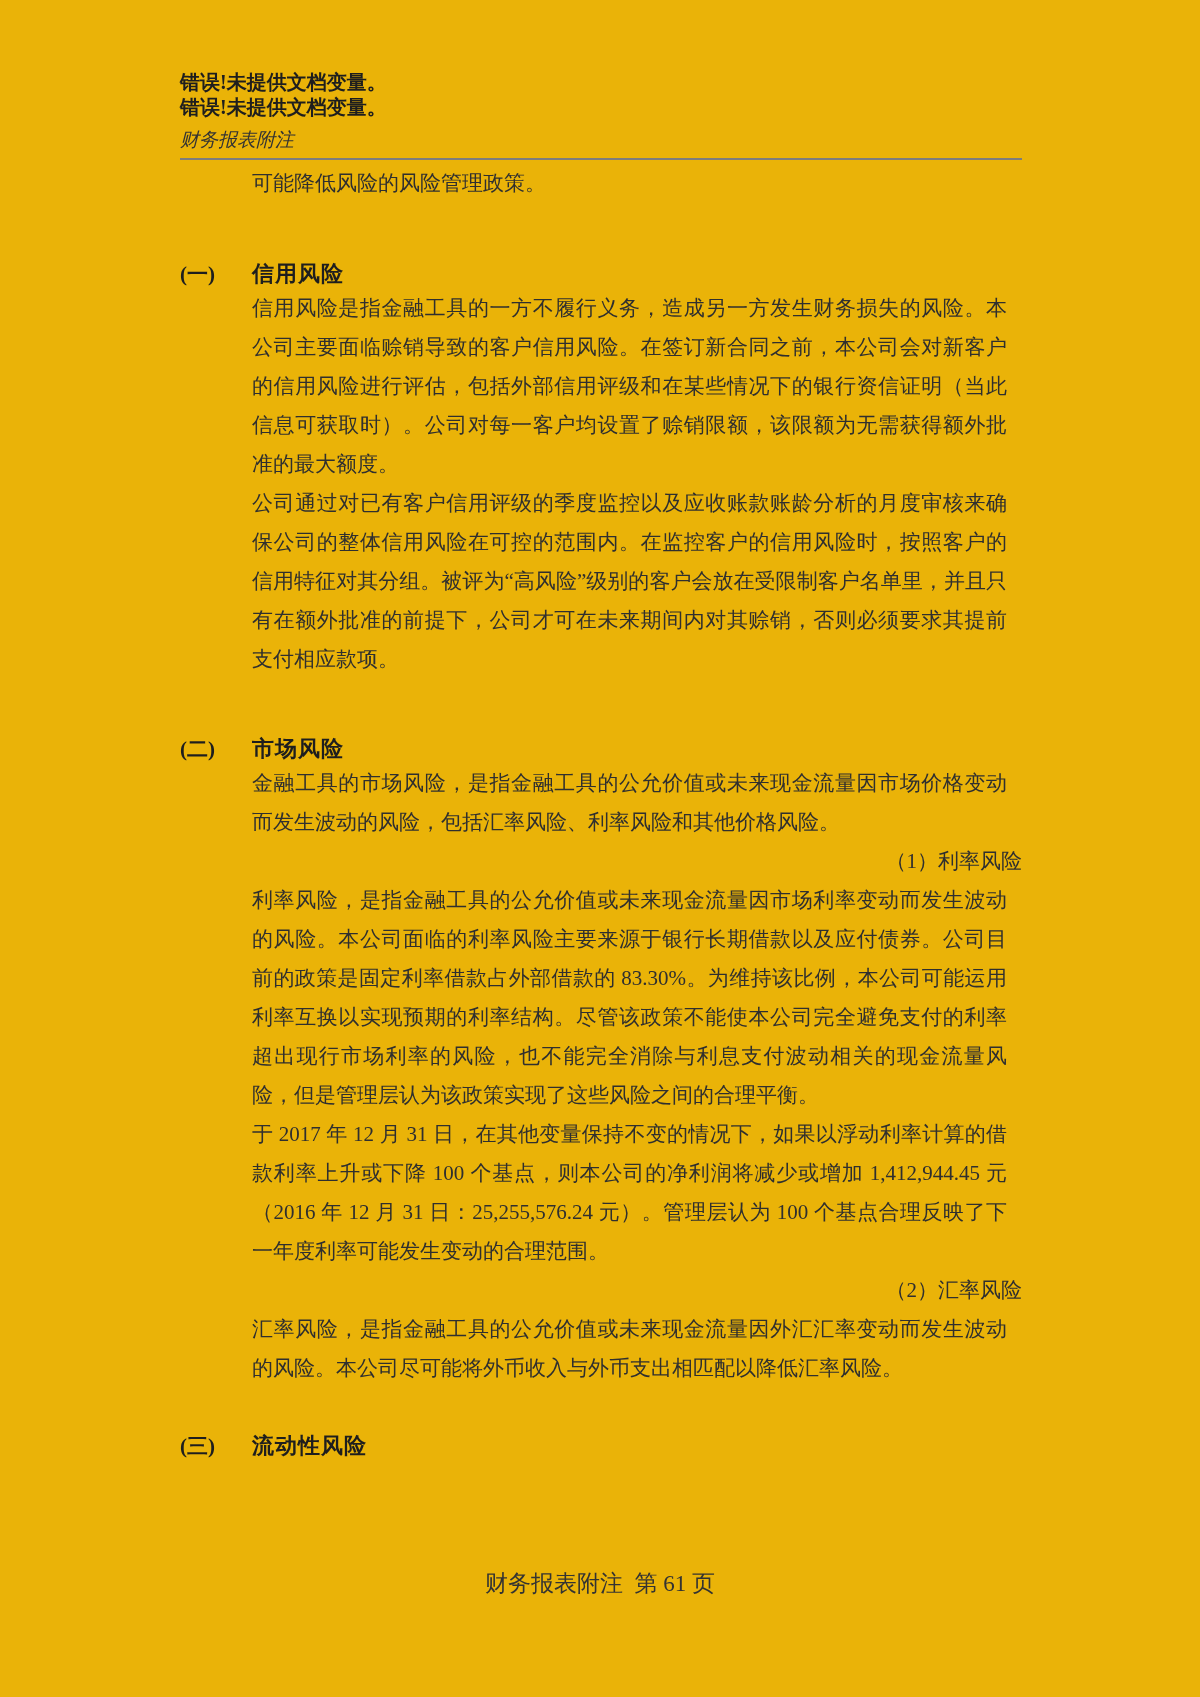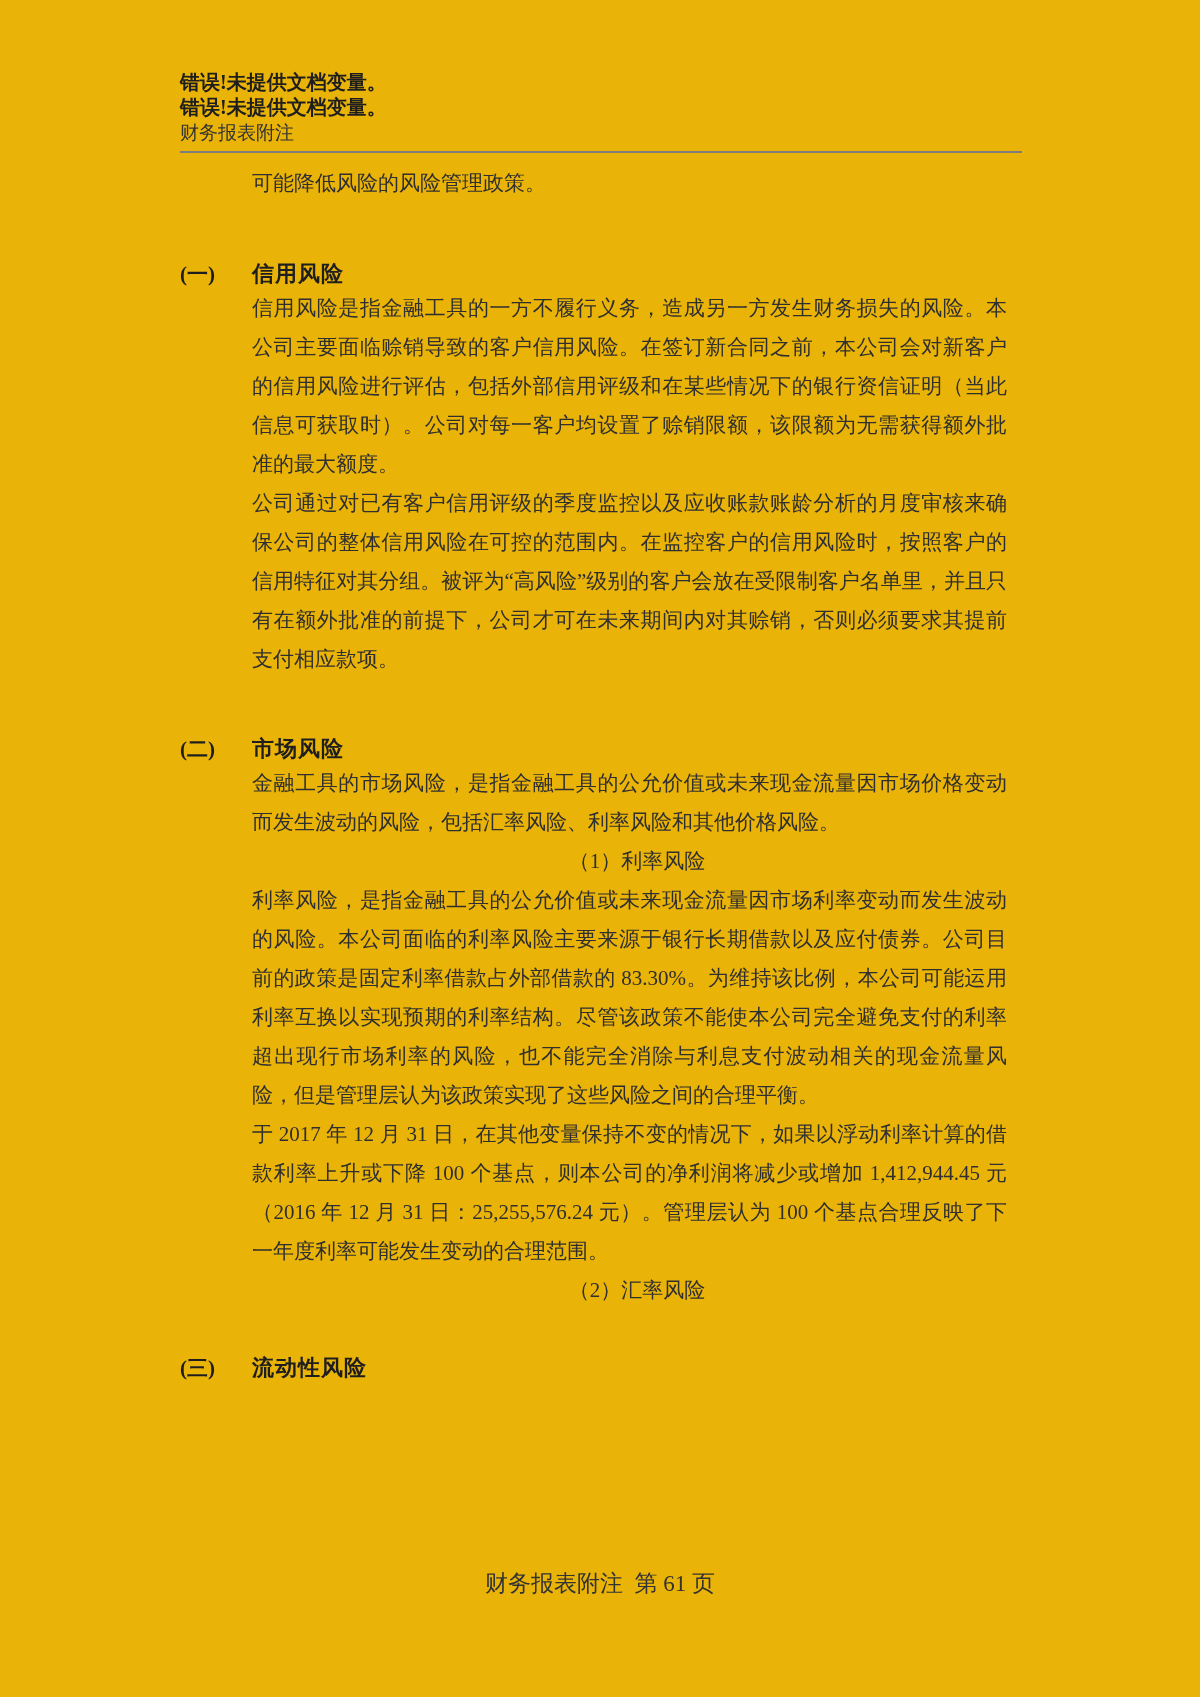--- a/index.html
+++ b/index.html
@@ -23,42 +23,43 @@
   }
   .doc-header .h-bold {
     font-weight: bold;
     font-size: 20px;
     line-height: 25px;
     color: #1e1e1e;
   }
   .doc-header .h-reg {
     font-size: 19px;
     line-height: 23px;
-    margin-top: 1px;
+    margin-top: 8px;
     color: #333333;
+    font-style: italic;
   }
   .content {
     position: absolute;
     left: 180px;
     top: 160px;
     width: 842px;
   }
   p.body {
     margin: 0 15px 0 72px;
     font-size: 21px;
     line-height: 39px;
     text-align: justify;
     color: #2f2f2f;
   }
   p.intro { margin-top: 4px; }
   p.sublabel {
     margin: 0 0 0 72px;
     font-size: 21px;
     line-height: 39px;
-    text-align: center;
+    text-align: right;
   }
   .section-head {
     display: flex;
     align-items: baseline;
     line-height: 30px;
   }
   .sec-num {
     width: 72px;
     flex: 0 0 72px;
     font-size: 21px;
@@ -113,20 +114,21 @@
 
     <div class="section-head head-s2">
       <span class="sec-num">(二)</span>
       <span class="sec-title">市场风险</span>
     </div>
     <p class="body para-s2a">金融工具的市场风险，是指金融工具的公允价值或未来现金流量因市场价格变动而发生波动的风险，包括汇率风险、利率风险和其他价格风险。</p>
     <p class="sublabel">（1）利率风险</p>
     <p class="body">利率风险，是指金融工具的公允价值或未来现金流量因市场利率变动而发生波动的风险。本公司面临的利率风险主要来源于银行长期借款以及应付债券。公司目前的政策是固定利率借款占外部借款的 83.30%。为维持该比例，本公司可能运用利率互换以实现预期的利率结构。尽管该政策不能使本公司完全避免支付的利率超出现行市场利率的风险，也不能完全消除与利息支付波动相关的现金流量风险，但是管理层认为该政策实现了这些风险之间的合理平衡。</p>
     <p class="body">于 2017 年 12 月 31 日，在其他变量保持不变的情况下，如果以浮动利率计算的借款利率上升或下降 100 个基点，则本公司的净利润将减少或增加 1,412,944.45 元（2016 年 12 月 31 日：25,255,576.24 元）。管理层认为 100 个基点合理反映了下一年度利率可能发生变动的合理范围。</p>
     <p class="sublabel label-sub2">（2）汇率风险</p>
+    <p class="body">汇率风险，是指金融工具的公允价值或未来现金流量因外汇汇率变动而发生波动的风险。本公司尽可能将外币收入与外币支出相匹配以降低汇率风险。</p>
 
     <div class="section-head head-s3">
       <span class="sec-num">(三)</span>
       <span class="sec-title">流动性风险</span>
     </div>
 
   </div>
 
   <div class="doc-footer">财务报表附注  第 61 页</div>
 

